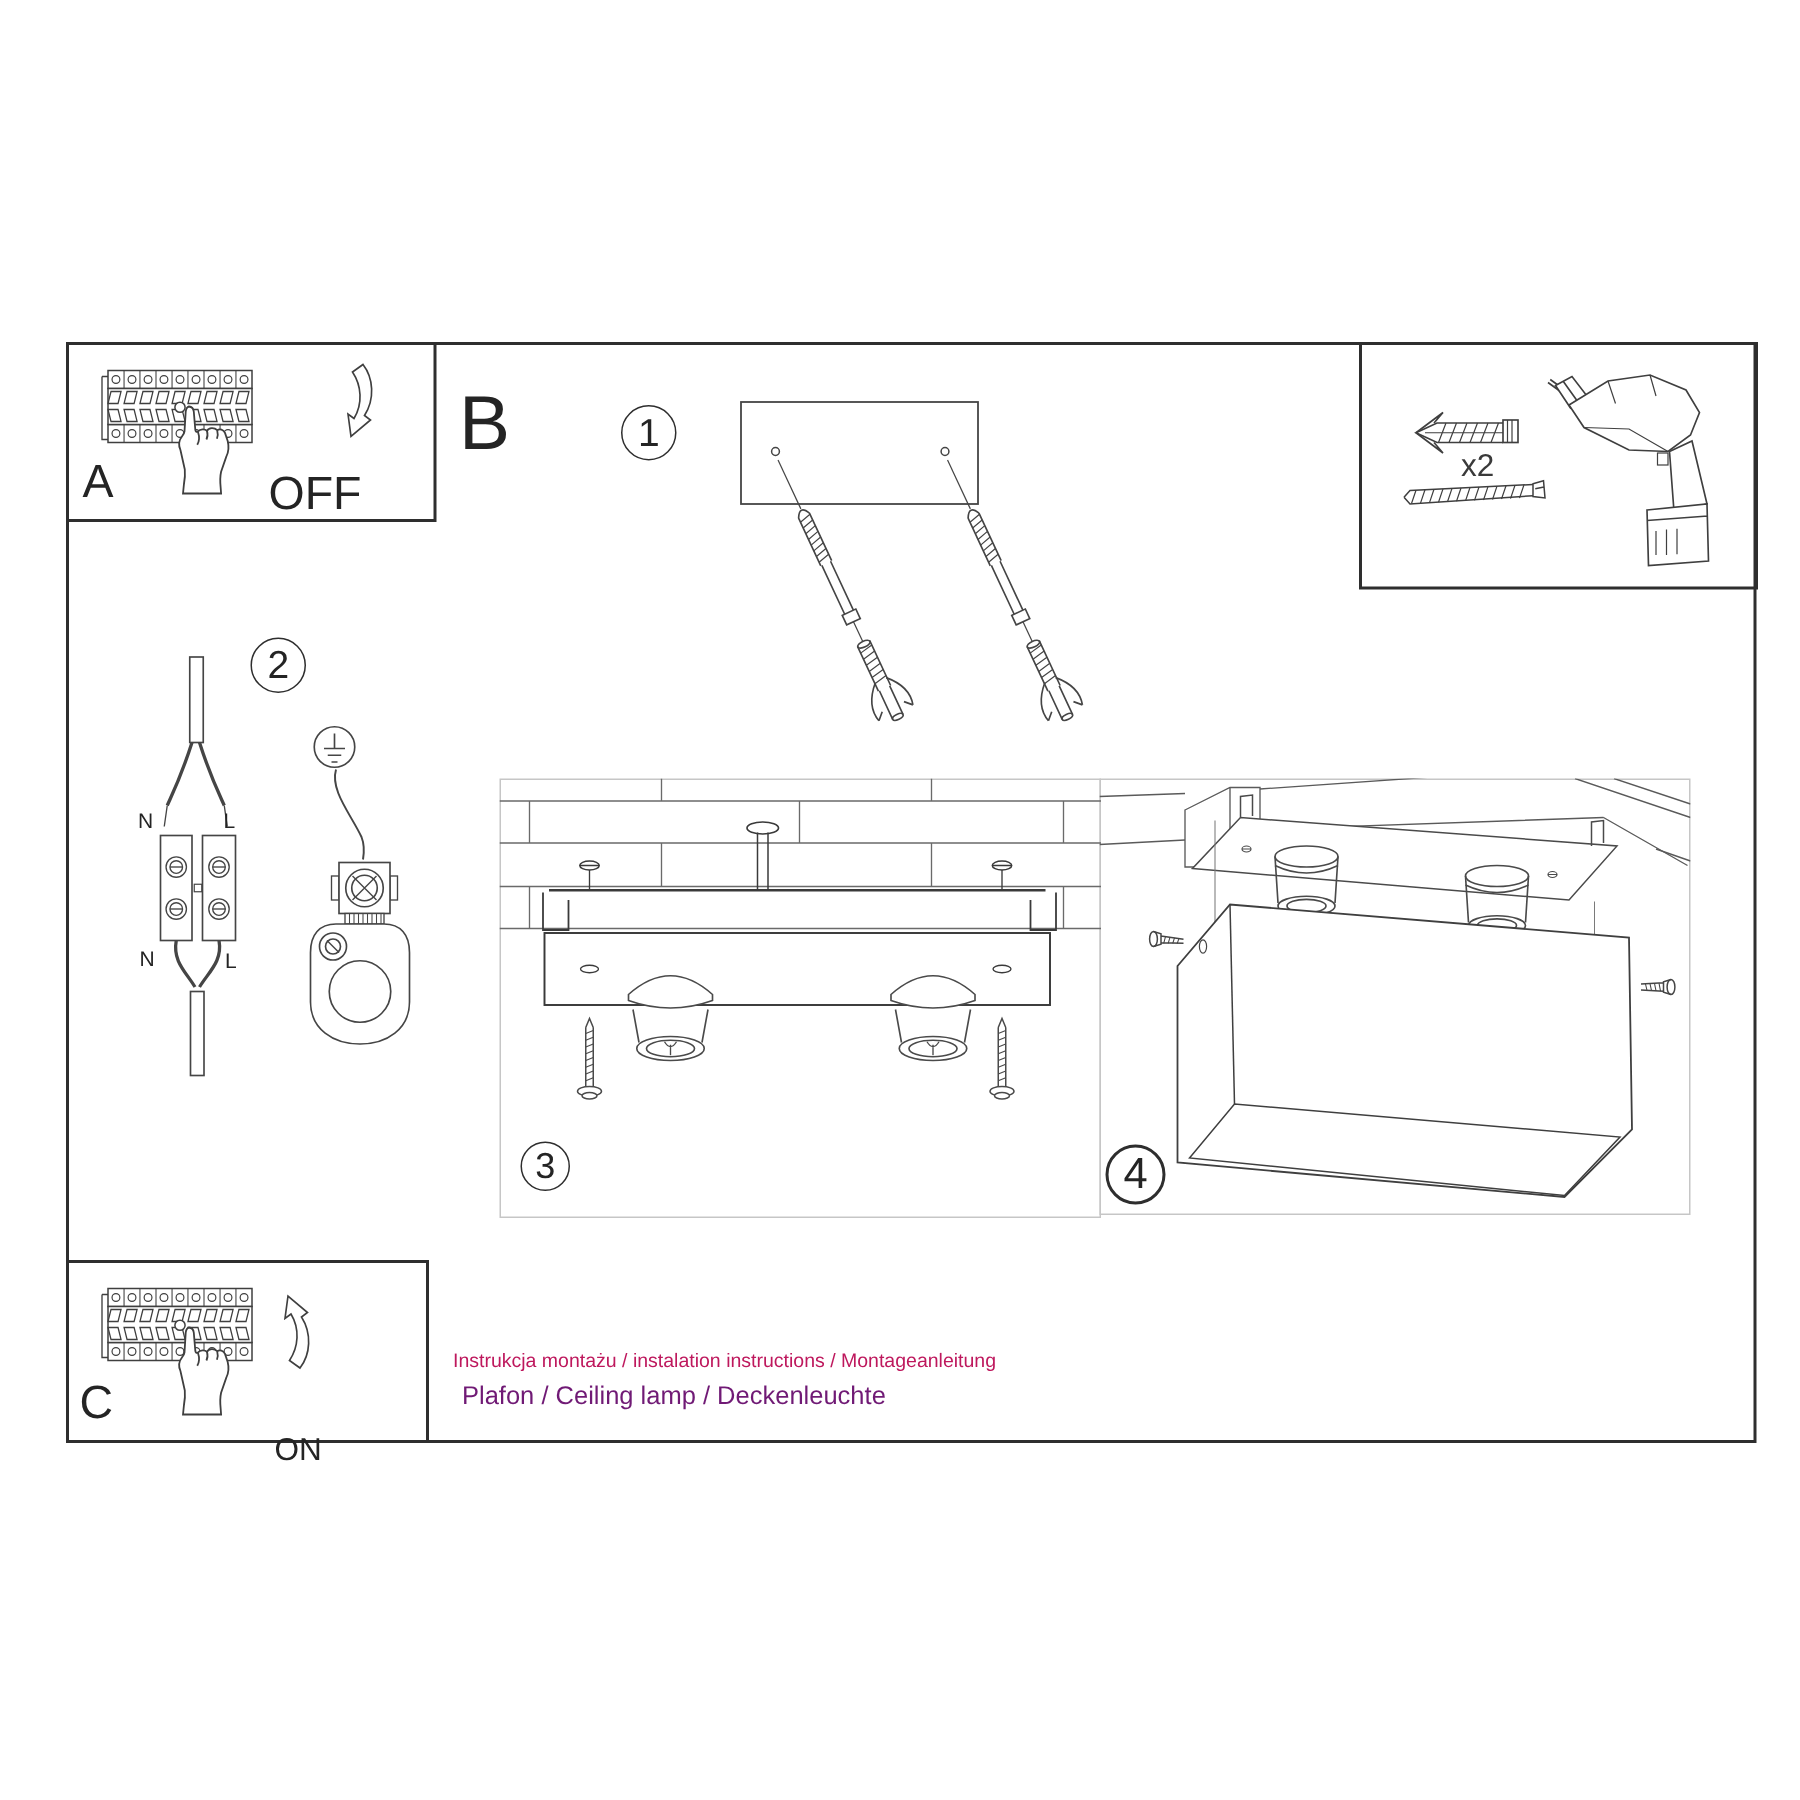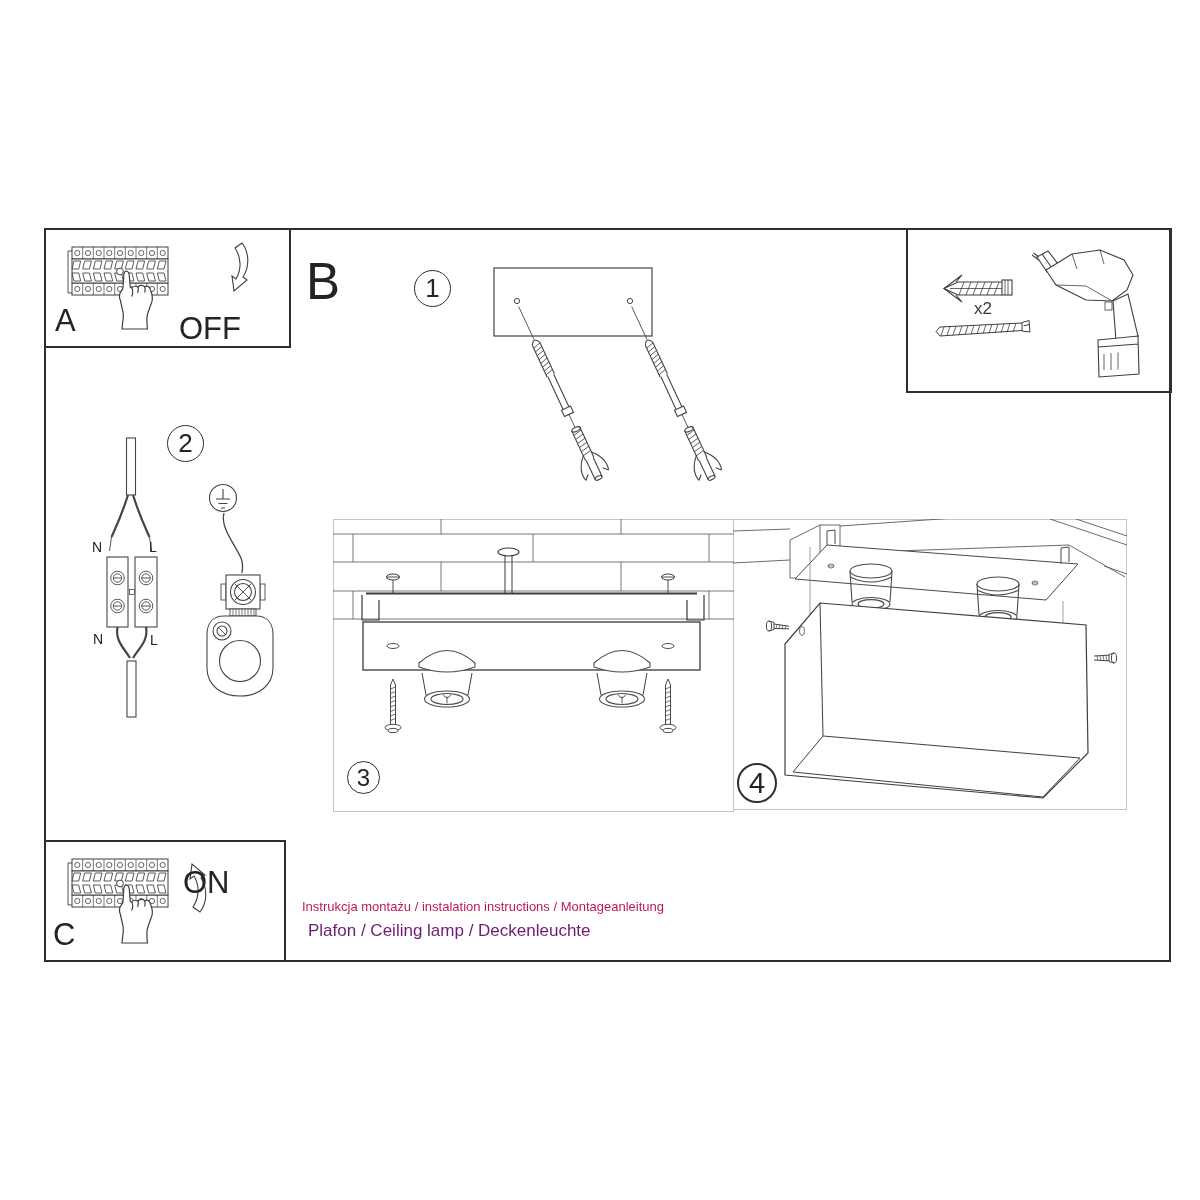--- a/index.html
+++ b/index.html
@@ -262,37 +262,37 @@
     <g stroke="#454545" stroke-width="1" fill="#fff">
       <ellipse cx="381" cy="139" rx="2.6" ry="5"></ellipse>
       <path d="M381,134 L376,135.5 L376,142.5 L381,144 M361,137 L376,136.2 M361,141 L376,141.8" fill="none"></path>
       <path d="M364,137 L365,141.2 M367,136.8 L368,141.4 M370,136.6 L371,141.6 M373,136.4 L374,141.7" stroke-width="0.7" fill="none"></path>
     </g>
   </svg>
 
   <div class="lbl" style="left:55px;top:305px;font-size:31px">A</div>
   <div class="lbl" style="left:179px;top:313px;font-size:31px">OFF</div>
   <div class="lbl" style="left:53px;top:919px;font-size:31px">C</div>
-  <div class="lbl" style="left:183px;top:867px;font-size:31px">ON</div>
+  <div class="lbl" style="left:183px;top:956px;font-size:21px">ON</div>
   <div class="lbl" style="left:306px;top:256px;font-size:51px">B</div>
 
   <div class="circlelbl" style="left:414px;top:270px;width:37px;height:37px;font-size:26px">
       <span>1</span>
     </div>
   <div class="circlelbl" style="left:167px;top:425px;width:37px;height:37px;font-size:26px">
       <span>2</span>
     </div>
   <div class="circlelbl" style="left:347px;top:761px;width:33px;height:33px;font-size:24px">
       <span>3</span>
     </div>
   <div class="circlelbl" style="left:737px;top:763px;width:40px;height:40px;font-size:29px;border-width:2px">
       <span>4</span>
     </div>
 
-  <div class="lbl" style="left:974px;top:300px;font-size:17px;color:#3a3a3a">x2</div>
+  <div class="lbl" style="left:974px;top:300px;font-size:21px;color:#3a3a3a">x2</div>
 
   <div class="lbl" style="left:92px;top:540px;font-size:14px">N</div>
   <div class="lbl" style="left:149px;top:540px;font-size:14px">L</div>
   <div class="lbl" style="left:93px;top:632px;font-size:14px">N</div>
   <div class="lbl" style="left:150px;top:633px;font-size:14px">L</div>
 
   <div class="lbl" style="left:302px;top:900px;font-size:13px;color:#be185d">Instrukcja montażu / instalation instructions / Montageanleitung</div>
   <div class="lbl" style="left:308px;top:922px;font-size:17px;color:#701a75">Plafon / Ceiling lamp / Deckenleuchte</div>
 
 </div>

